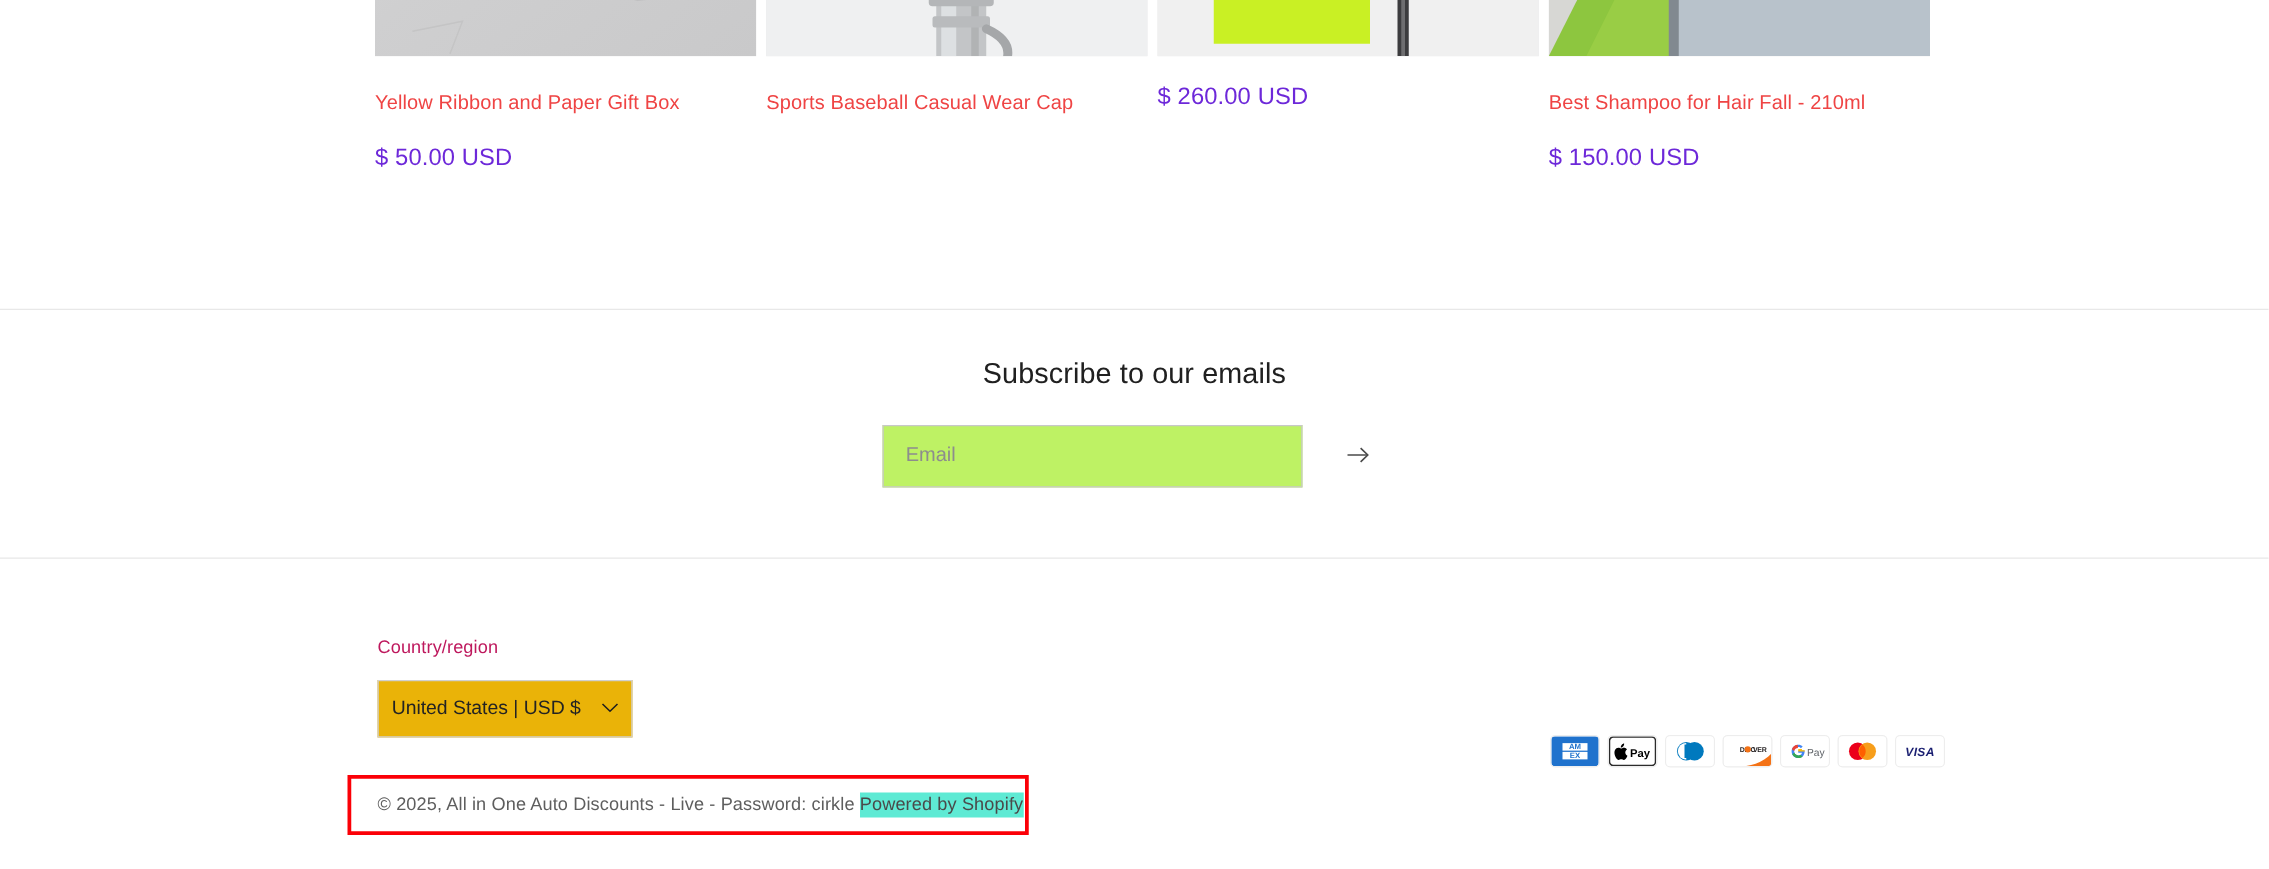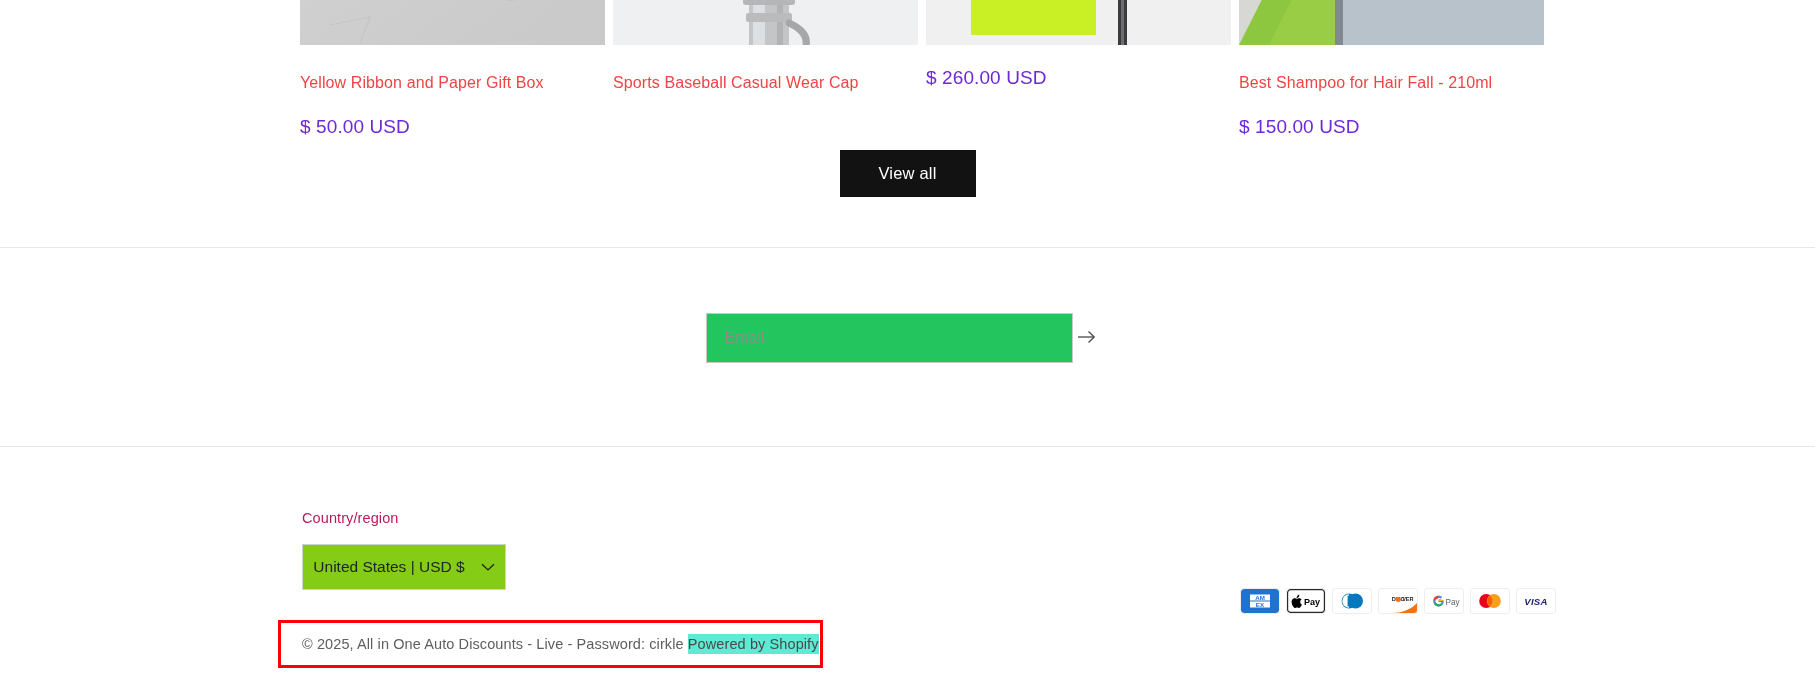--- a/index.html
+++ b/index.html
@@ -107,24 +107,24 @@
     color: #202020;
     letter-spacing: .1px;
   }
   .newsletter-form {
     margin-top: 28px;
     position: relative;
     width: 404px;
     height: 50px;
   }
   .newsletter-input {
-    width: 367px;
+    width: 336px;
     height: 50px;
     border: 1px solid #c8c8c8;
-    background: #22c55e;
+    background: #bef264;
     padding: 0 46px 0 18px;
     font-size: 16px;
     font-family: "Liberation Sans", "DejaVu Sans", sans-serif;
     color: #3a3a3a;
     outline: none;
   }
   .newsletter-input::placeholder { color: #8d8d8d; }
   .newsletter-submit {
     position: absolute;
     right: 1px; top: 1px;
@@ -147,21 +147,21 @@
     color: #be185d;
     letter-spacing: .1px;
   }
   .country-select {
     position: absolute;
     left: 302px;
     top: 544px;
     width: 204px;
     height: 46px;
     border: 1px solid #d0d0d0;
-    background: #84cc16;
+    background: #eab308;
     display: flex;
     align-items: center;
     justify-content: center;
     gap: 16px;
     cursor: pointer;
     font-size: 15.5px;
     color: #232323;
   }
   .chev { display: block; }
 
@@ -279,28 +279,26 @@
           <path d="M150 30 q40 20 70 -5" stroke="#cdd5dc" stroke-width="14" fill="none" opacity=".5"></path>
           <path d="M180 150 q50 30 90 5" stroke="#c6ced6" stroke-width="12" fill="none" opacity=".45"></path>
         </svg>
       </div>
       <div class="product-title">Best Shampoo for Hair Fall - 210ml</div>
       <div class="product-price">$ 150.00 USD</div>
     </div>
 
   </div>
 
-  <div class="view-all-wrap">
-    <button class="view-all-btn">View all</button>
-  </div>
 
   <div class="divider divider-1"></div>
   <div class="divider divider-2"></div>
 
   <div class="newsletter">
+    <h2 class="newsletter-heading">Subscribe to our emails</h2>
     <div class="newsletter-form">
       <input class="newsletter-input" type="email" placeholder="Email" style="">
       <button class="newsletter-submit">
         <span>
           <svg width="19" height="14" viewBox="0 0 19 14" fill="none">
             <path d="M1 7 H17" stroke="currentColor" stroke-width="1.3"></path>
             <path d="M11.5 1.5 L17.2 7 L11.5 12.5" stroke="currentColor" stroke-width="1.3" fill="none"></path>
           </svg>
         </span>
       </button>

